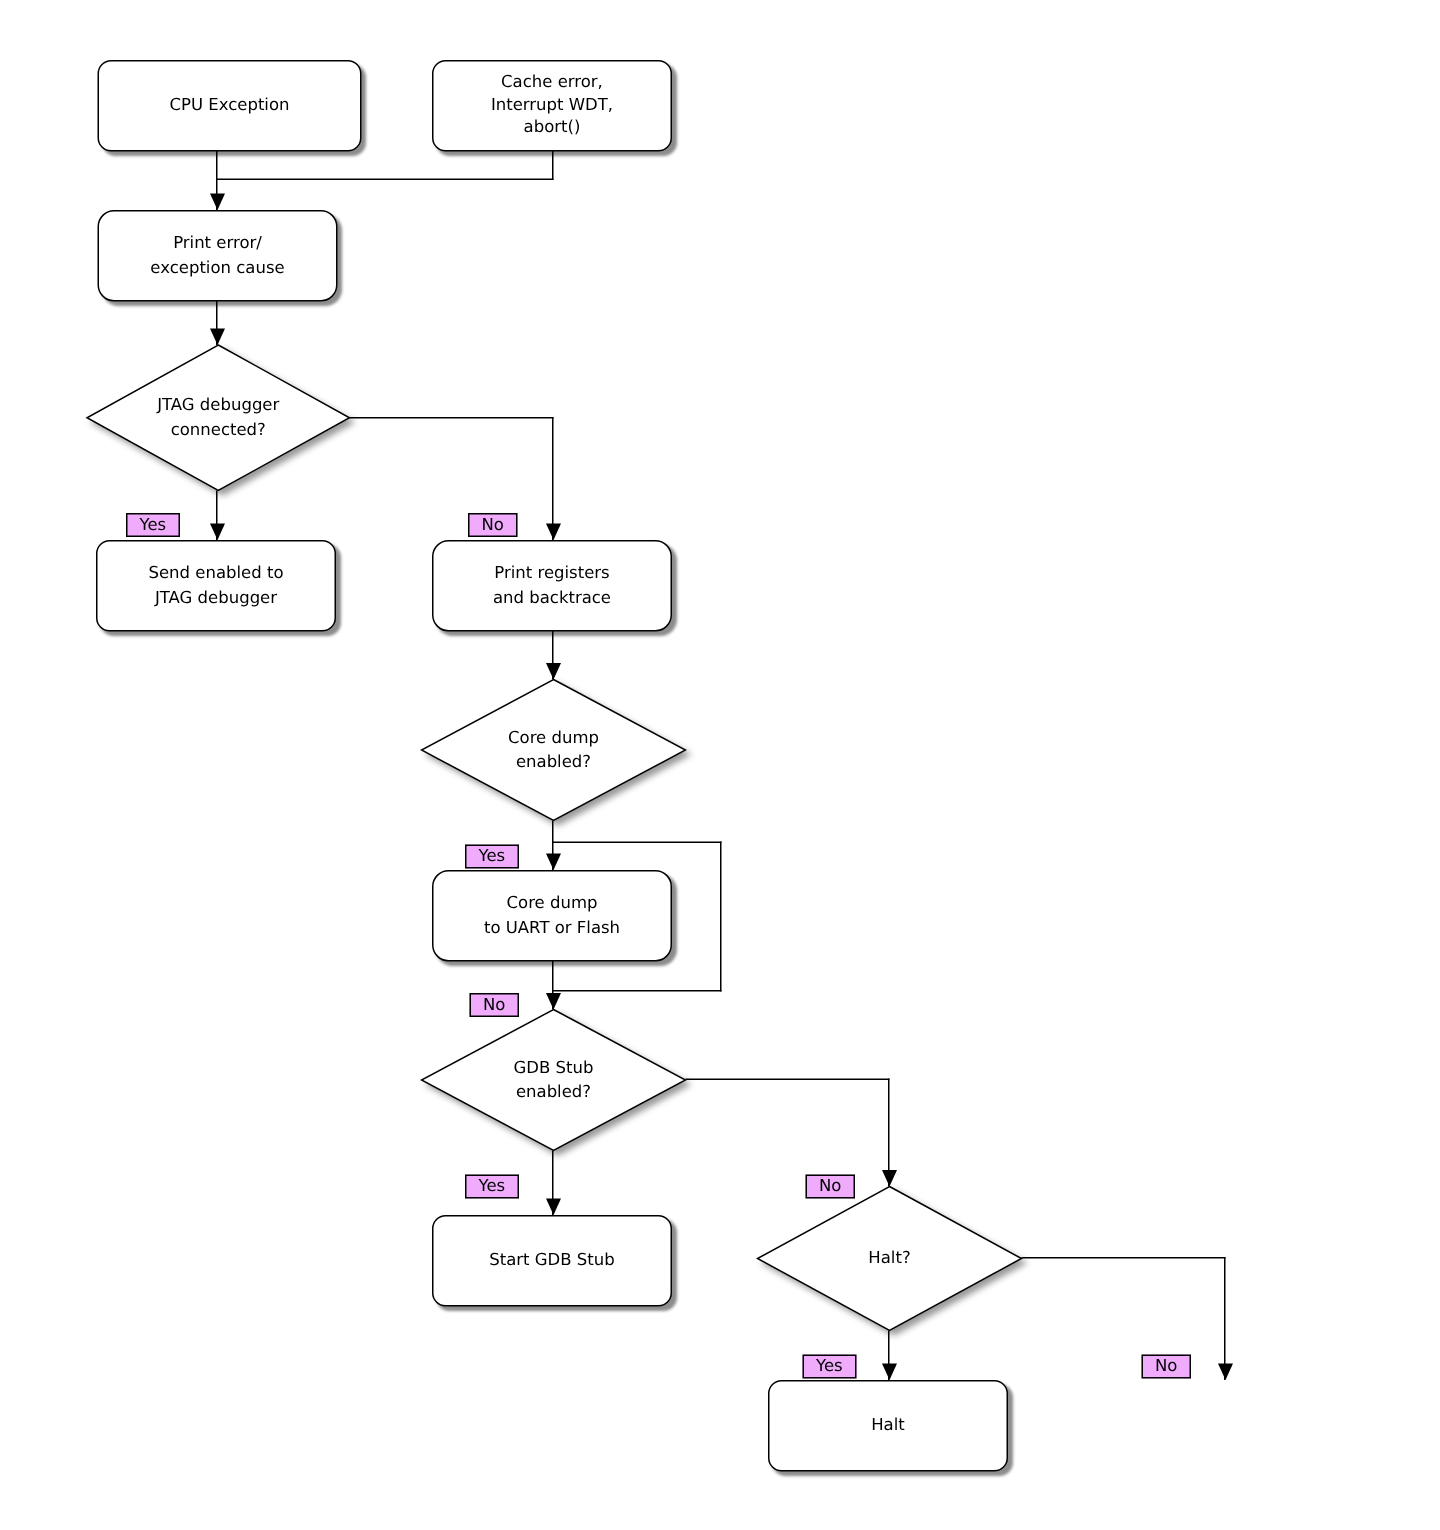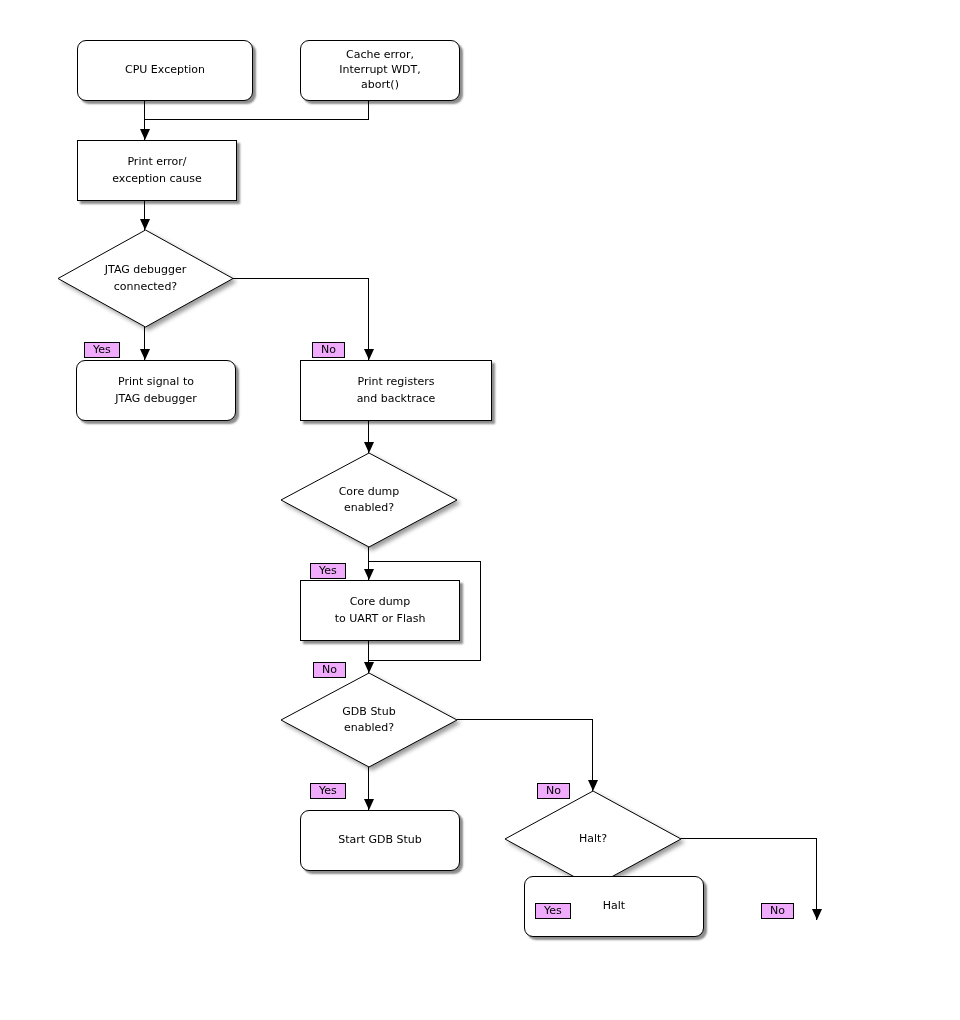--- a/index.html
+++ b/index.html
@@ -22,24 +22,23 @@
     box-sizing: border-box;
     display: flex;
     align-items: center;
     justify-content: center;
     text-align: center;
   }
   .box {
     background: #ffffff;
     border: 1px solid #000000;
     box-shadow: 3px 3px 2px rgba(0,0,0,0.45);
-    margin-left: 12px;
   }
   .terminator { border-radius: 9px; }
-  .process { border-radius: 0; }
+  .process { border-radius: 11px; }
   .decision { background: transparent; border: none; box-shadow: none; }
   .decision svg {
     position: absolute;
     left: 0; top: 0;
     width: 100%; height: 100%;
     filter: drop-shadow(3px 3px 2px rgba(0,0,0,0.40));
   }
   .decision svg polygon {
     fill: #ffffff;
     stroke: #000000;
@@ -127,25 +126,25 @@
 
   <div class="node decision" style="left:57px;top:229px;width:177px;height:99px">
     <svg viewBox="0 0 177 99" preserveAspectRatio="none">
       <polygon points="88.5,1 176,49.5 88.5,98 1,49.5"></polygon>
     </svg>
     <span class="node-label">JTAG debugger
 connected?</span>
   </div>
 
   <div class="node box terminator" style="left:64px;top:360px;width:160px;height:61px">
-    <span class="node-label">Print signal to
+    <span class="node-label">Send enabled to
 JTAG debugger</span>
   </div>
 
-  <div class="node box process" style="left:288px;top:360px;width:192px;height:61px">
+  <div class="node box process" style="left:288px;top:360px;width:160px;height:61px">
     <span class="node-label">Print registers
 and backtrace</span>
   </div>
 
   <div class="node decision" style="left:280px;top:452px;width:178px;height:96px">
     <svg viewBox="0 0 178 96" preserveAspectRatio="none">
       <polygon points="89,1 177,48 89,95 1,48"></polygon>
     </svg>
     <span class="node-label">Core dump
 enabled?</span>
@@ -168,21 +167,21 @@
     <svg viewBox="0 0 178 98" preserveAspectRatio="none">
       <polygon points="89,1 177,49 89,97 1,49"></polygon>
     </svg>
     <span class="node-label">Halt?</span>
   </div>
 
   <div class="node box terminator" style="left:288px;top:810px;width:160px;height:61px">
     <span class="node-label">Start GDB Stub</span>
   </div>
 
-  <div class="node box terminator" style="left:512px;top:876px;width:180px;height:61px">
+  <div class="node box terminator" style="left:512px;top:920px;width:160px;height:61px">
     <span class="node-label">Halt</span>
   </div>
 
 
   <div class="edge-label" style="left:84px;top:342px">Yes</div>
   <div class="edge-label" style="left:312px;top:342px">No</div>
   <div class="edge-label" style="left:310px;top:563px">Yes</div>
   <div class="edge-label" style="left:313px;top:662px">No</div>
   <div class="edge-label" style="left:310px;top:783px">Yes</div>
   <div class="edge-label" style="left:537px;top:783px">No</div>

